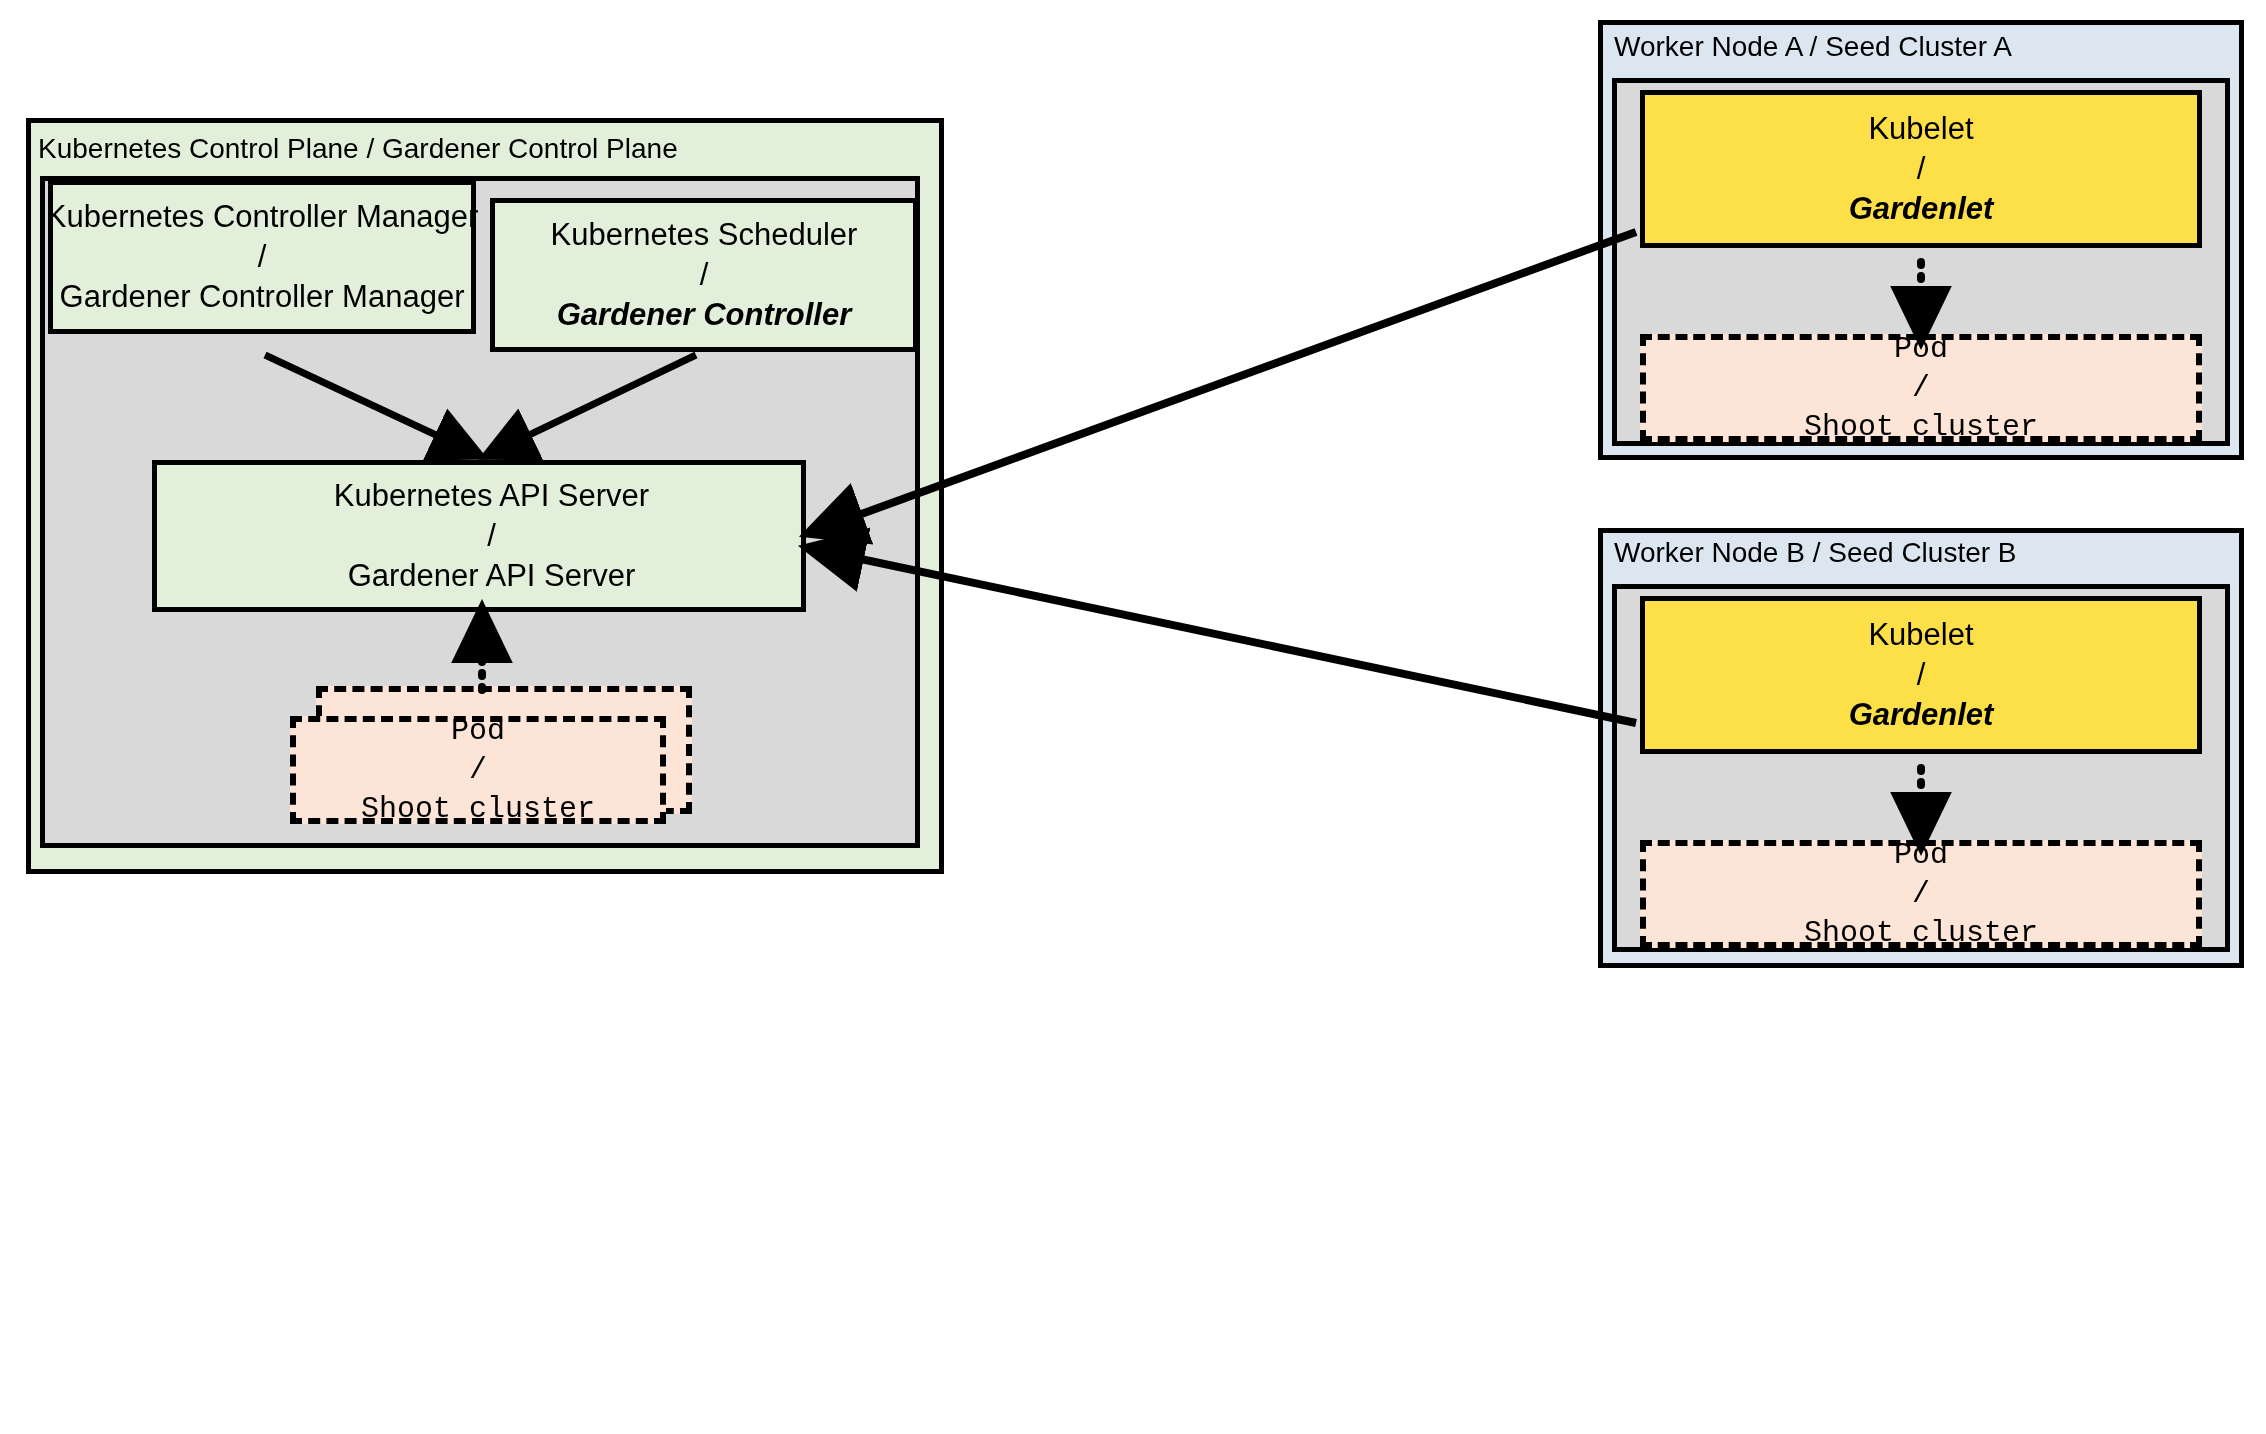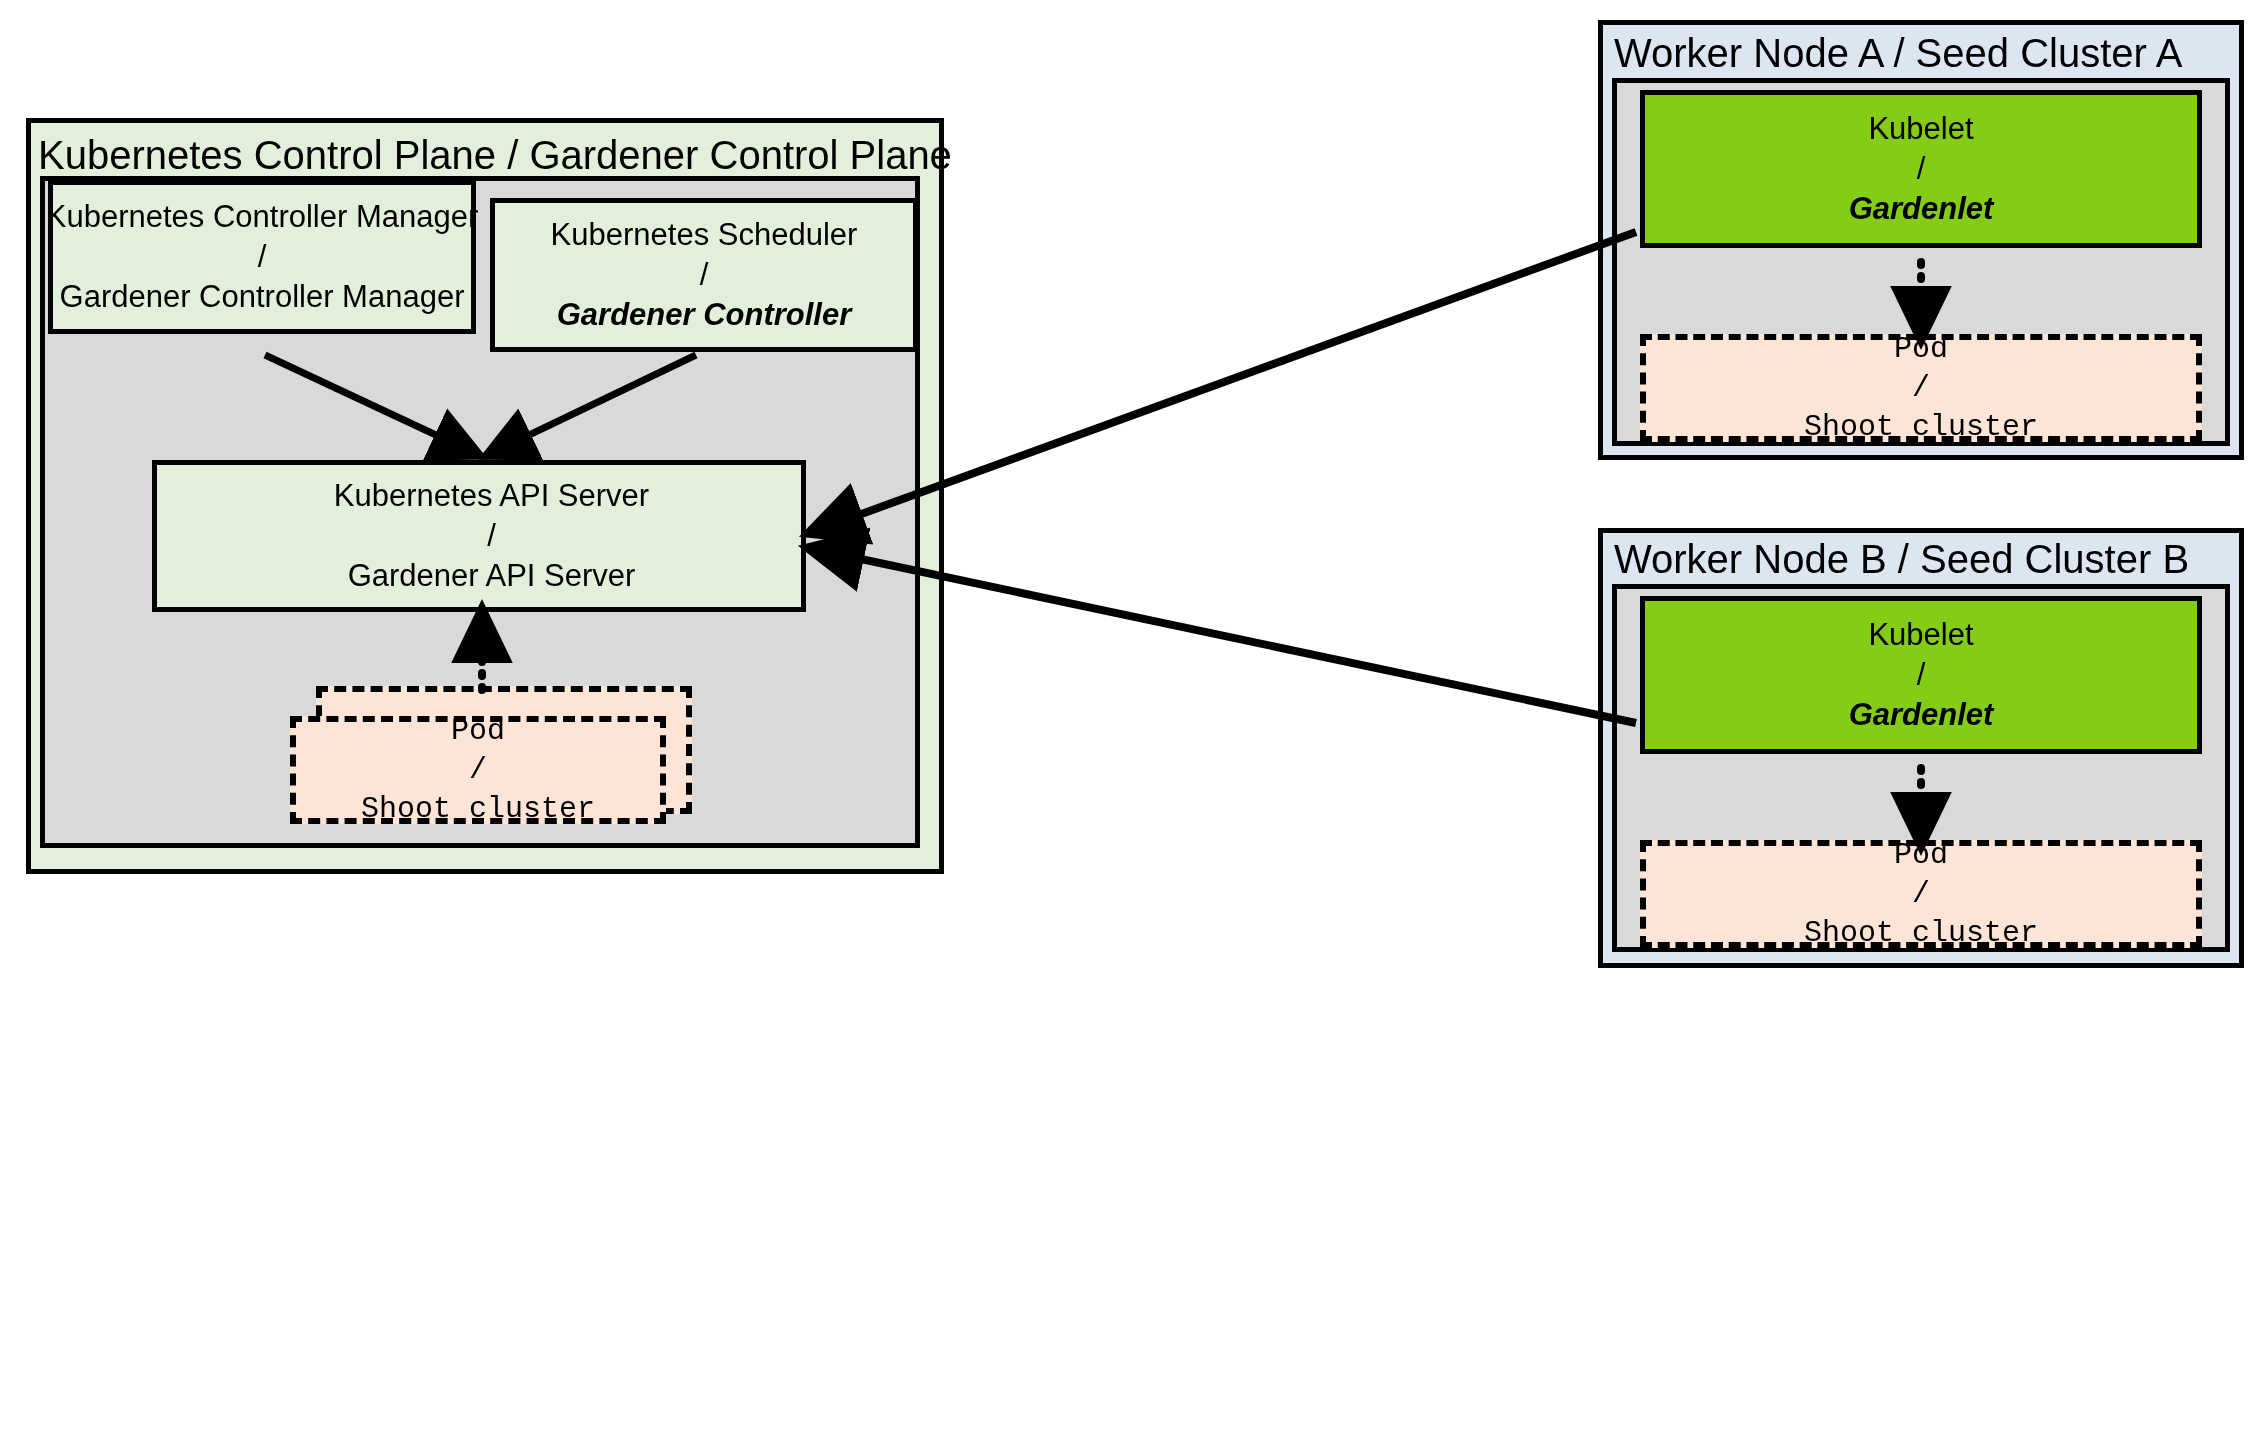--- a/index.html
+++ b/index.html
@@ -7,26 +7,26 @@
        font-family:"Liberation Sans","DejaVu Sans",sans-serif;color:#000;}
 
   .stage{position:absolute;left:0;top:0;width:2266px;height:1434px;}
 
   
   .box{position:absolute;box-sizing:border-box;}
   .bk{border:5px solid #000;}
   .green{background:#e2efda;}
   .gray{background:#d9d9d9;}
   .blue{background:#dce6f1;}
-  .orange{background:#84cc16;}
+  .orange{background:#fde047;}
 
   .dashed{border:6px dashed #000;background:#fce4d6;box-sizing:border-box;}
 
   
-  .grouptitle{position:absolute;font-size:40px;line-height:1.05;
+  .grouptitle{position:absolute;font-size:28px;line-height:1.05;
               white-space:nowrap;color:#000;font-weight:400;}
 
   .cell{position:absolute;display:flex;flex-direction:column;
         align-items:center;justify-content:center;
         box-sizing:border-box;text-align:center;}
   .cell .ln{font-size:31px;line-height:1.30;white-space:nowrap;}
   .cell .ln.b{font-weight:bold;font-style:italic;}
   .mono .ln{font-family:"Liberation Mono","DejaVu Sans Mono",monospace;font-size:30px;}
   .mono .ln b{font-weight:normal;}
 

